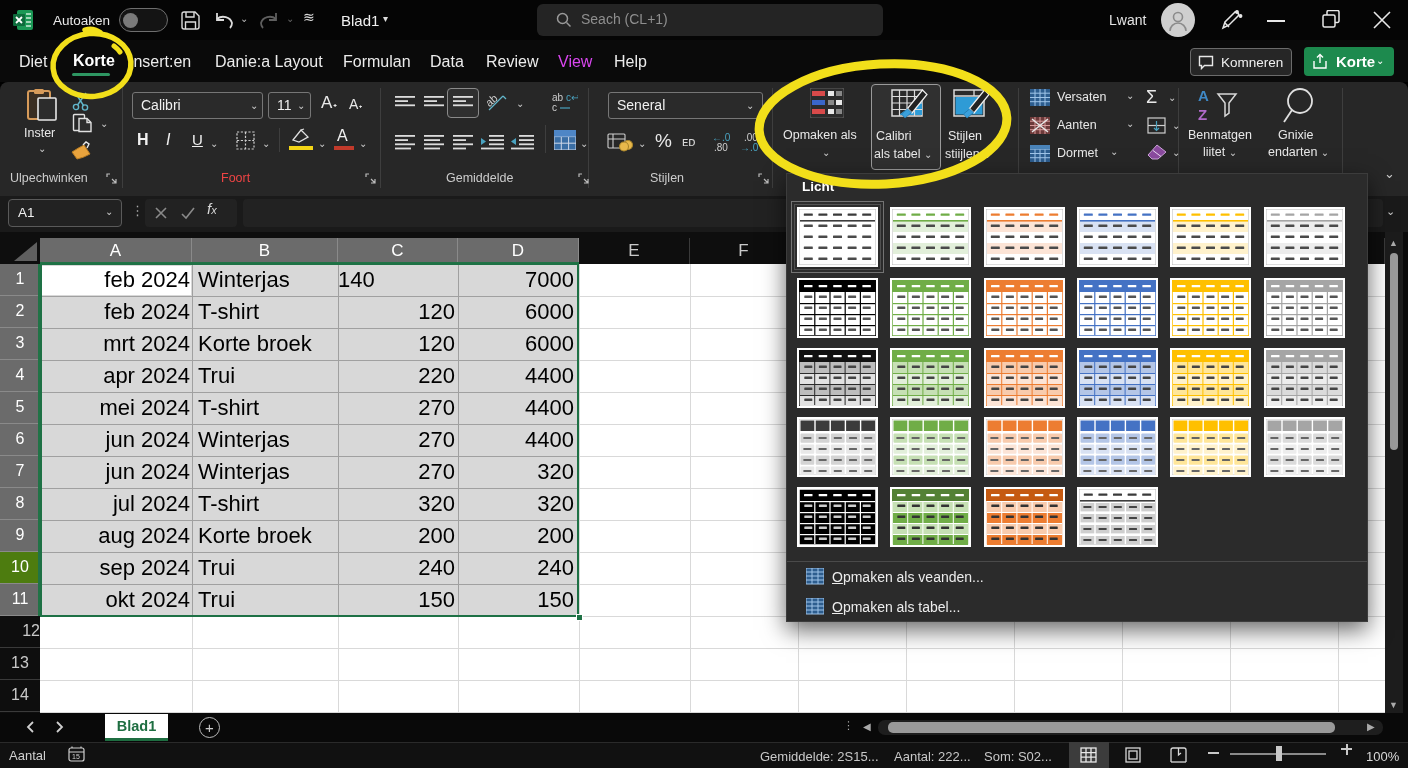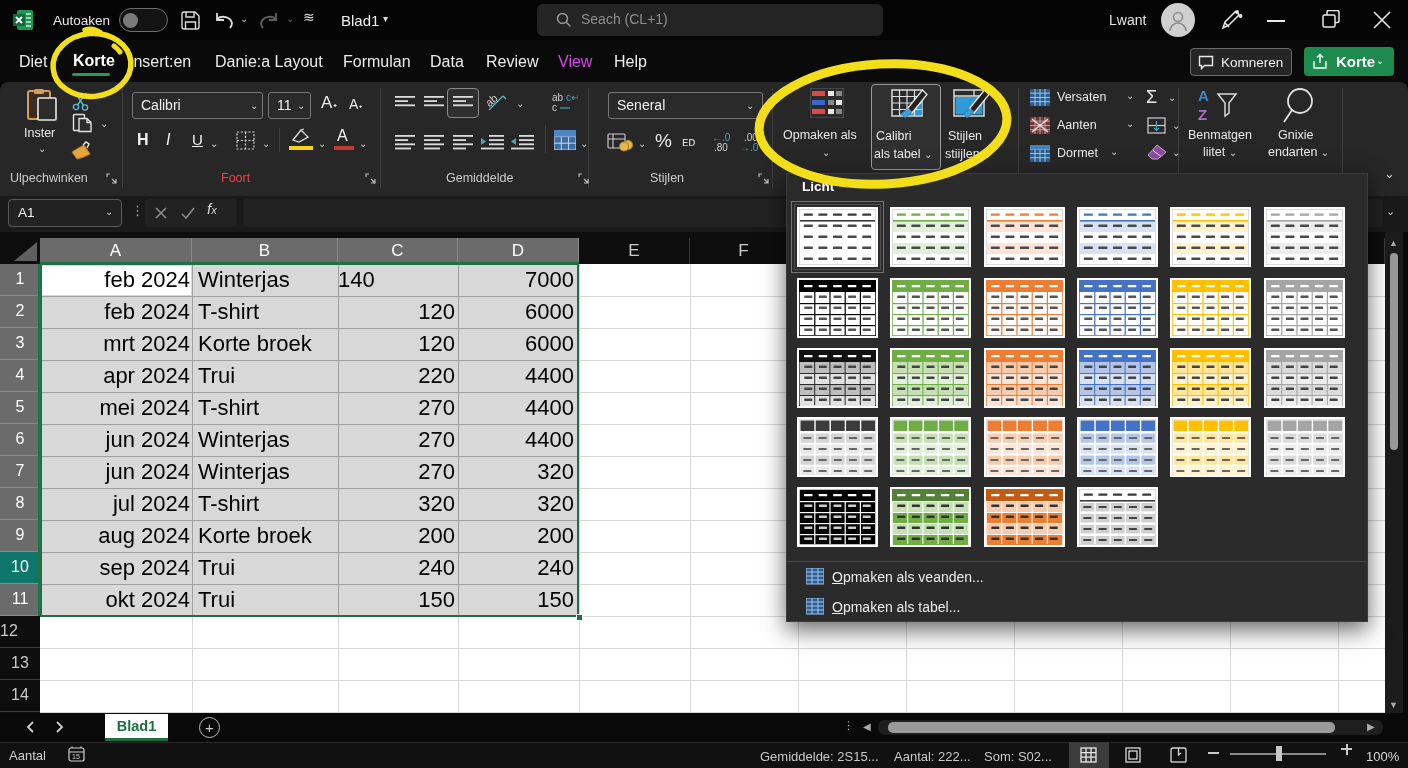--- a/index.html
+++ b/index.html
@@ -372,25 +372,25 @@
 <div class="abs" style="left:0;top:392px;width:40px;height:32px;background:#6b6b6b;color:#ffffff;font-size:16px;text-align:center;line-height:30px;border-bottom:1px solid #8a8a8a;">5</div>
 <div class="abs" style="left:38px;top:392px;width:2px;height:32px;background:#217346;"></div>
 <div class="abs" style="left:0;top:424px;width:40px;height:32px;background:#6b6b6b;color:#ffffff;font-size:16px;text-align:center;line-height:30px;border-bottom:1px solid #8a8a8a;">6</div>
 <div class="abs" style="left:38px;top:424px;width:2px;height:32px;background:#217346;"></div>
 <div class="abs" style="left:0;top:456px;width:40px;height:32px;background:#6b6b6b;color:#ffffff;font-size:16px;text-align:center;line-height:30px;border-bottom:1px solid #8a8a8a;">7</div>
 <div class="abs" style="left:38px;top:456px;width:2px;height:32px;background:#217346;"></div>
 <div class="abs" style="left:0;top:488px;width:40px;height:32px;background:#6b6b6b;color:#ffffff;font-size:16px;text-align:center;line-height:30px;border-bottom:1px solid #8a8a8a;">8</div>
 <div class="abs" style="left:38px;top:488px;width:2px;height:32px;background:#217346;"></div>
 <div class="abs" style="left:0;top:520px;width:40px;height:32px;background:#6b6b6b;color:#ffffff;font-size:16px;text-align:center;line-height:30px;border-bottom:1px solid #8a8a8a;">9</div>
 <div class="abs" style="left:38px;top:520px;width:2px;height:32px;background:#217346;"></div>
-<div class="abs" style="left:0;top:552px;width:40px;height:32px;background:#0f766e;color:#ffffff;font-size:16px;text-align:center;line-height:30px;border-bottom:1px solid #8a8a8a;">10</div>
+<div class="abs" style="left:0;top:552px;width:40px;height:32px;background:#4d7c0f;color:#ffffff;font-size:16px;text-align:center;line-height:30px;border-bottom:1px solid #8a8a8a;">10</div>
 <div class="abs" style="left:38px;top:552px;width:2px;height:32px;background:#217346;"></div>
 <div class="abs" style="left:0;top:584px;width:40px;height:32px;background:#6b6b6b;color:#ffffff;font-size:16px;text-align:center;line-height:30px;border-bottom:1px solid #8a8a8a;">11</div>
 <div class="abs" style="left:38px;top:584px;width:2px;height:32px;background:#217346;"></div>
-<div class="abs" style="left:0;top:616px;width:40px;height:32px;background:#0e0e0e;color:#c9c9c9;font-size:16px;text-align:left;line-height:30px;border-bottom:1px solid #3a3a3a;">12</div>
+<div class="abs" style="left:0;top:616px;width:40px;height:32px;background:#0e0e0e;color:#c9c9c9;font-size:16px;text-align:right;line-height:30px;border-bottom:1px solid #3a3a3a;">12</div>
 <div class="abs" style="left:0;top:648px;width:40px;height:32px;background:#0e0e0e;color:#c9c9c9;font-size:16px;text-align:center;line-height:30px;border-bottom:1px solid #3a3a3a;">13</div>
 <div class="abs" style="left:0;top:680px;width:40px;height:32px;background:#0e0e0e;color:#c9c9c9;font-size:16px;text-align:center;line-height:30px;border-bottom:1px solid #3a3a3a;">14</div>
 <div class="abs" style="left:192px;top:264px;width:1px;height:449px;background:#d9d9d9;"></div>
 <div class="abs" style="left:338px;top:264px;width:1px;height:449px;background:#d9d9d9;"></div>
 <div class="abs" style="left:458px;top:264px;width:1px;height:449px;background:#d9d9d9;"></div>
 <div class="abs" style="left:579px;top:264px;width:1px;height:449px;background:#d9d9d9;"></div>
 <div class="abs" style="left:690px;top:264px;width:1px;height:449px;background:#d9d9d9;"></div>
 <div class="abs" style="left:798px;top:264px;width:1px;height:449px;background:#d9d9d9;"></div>
 <div class="abs" style="left:906px;top:264px;width:1px;height:449px;background:#d9d9d9;"></div>
 <div class="abs" style="left:1014px;top:264px;width:1px;height:449px;background:#d9d9d9;"></div>

